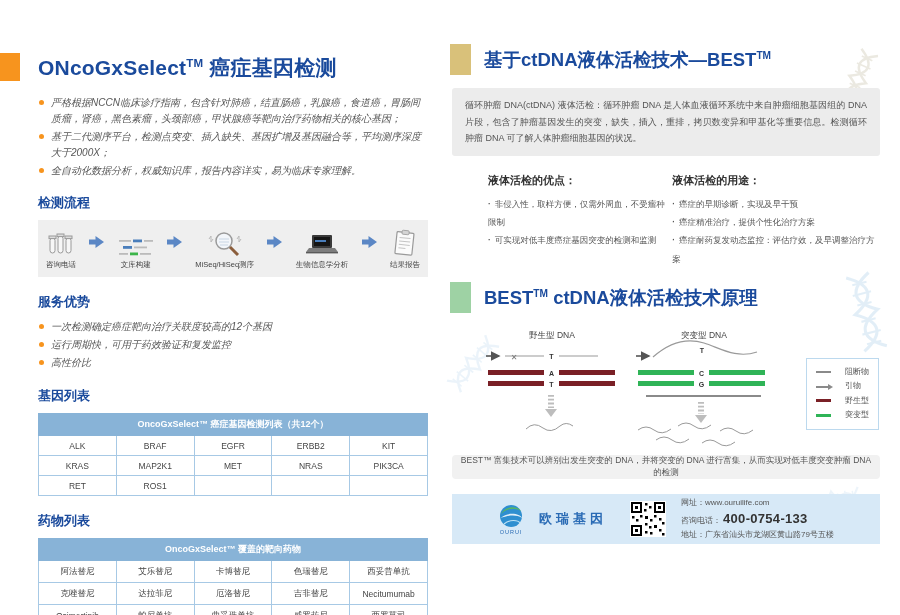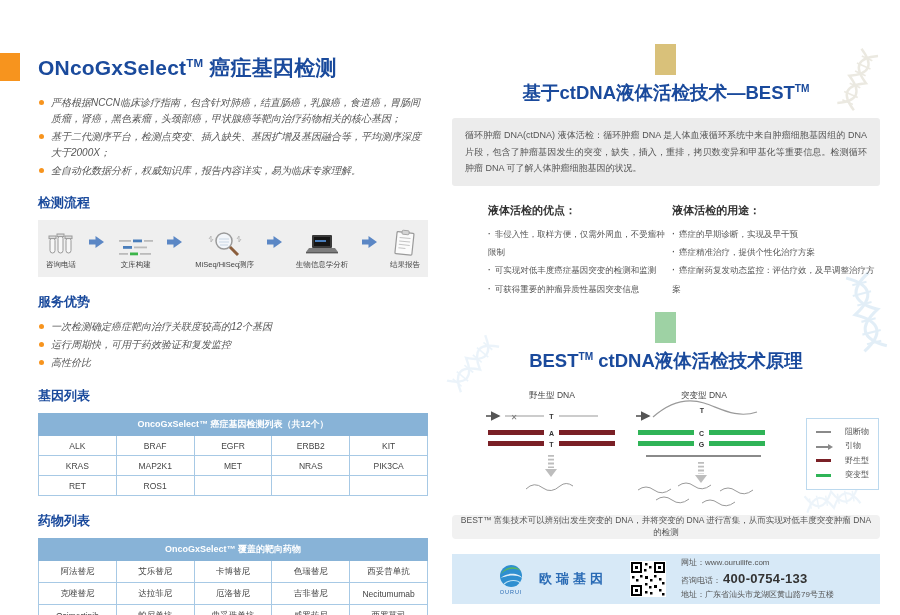--- a/index.html
+++ b/index.html
@@ -30,21 +30,21 @@
   .process-step {display:flex; flex-direction:column; align-items:center;}
   .process-step .ico {height:28px; display:flex; align-items:flex-end;}
   .process-step .lbl {font-size:7.5px; color:#444; margin-top:3px; white-space:nowrap;}
   .flow-arrow {flex:none; margin-bottom:14px;}
 
   table.data-table {border-collapse:collapse; width:100%; margin-bottom:2px;border-radius:14px;}
   .data-table th {background:#88b3d7; color:#fff; font-size:9px; font-weight:bold; padding:4px 2px; border:1px solid #88b3d7;}
   .data-table td {border:1px solid #a7c9e5; font-size:8.5px; color:#454545; text-align:center; padding:4.5px 2px;}
 
   
-  .rc-title-row {display:flex; align-items:center; gap:5px; margin-bottom:13px;flex-direction:column;}
+  .rc-title-row {display:flex; align-items:center; gap:13px; margin-bottom:13px;}
   .tab-sq {width:21px; height:31px; flex:none; margin-left:-2px;}
   .tab-gold {background:#d9c17a;}
   .tab-green {background:#9ed2a4;}
   .rc-title {color:#1a4a9c; font-size:18.5px; font-weight:bold; margin:0;}
 
   .gray-box {background:#ececec; border-radius:3px; padding:9px 13px; font-size:9px; color:#555; line-height:1.85; text-align:justify; margin-bottom:17px;}
 
   .lb-cols {display:flex; margin:0 0 14px 36px;}
   .lb-col-a {width:47%;}
   .lb-col-b {width:53%;}
@@ -306,21 +306,20 @@
     </div>
 
     <div class="gray-box">循环肿瘤 DNA(ctDNA) 液体活检：循环肿瘤 DNA 是人体血液循环系统中来自肿瘤细胞基因组的 DNA 片段，包含了肿瘤基因发生的突变，缺失，插入，重排，拷贝数变异和甲基化等重要信息。检测循环肿瘤 DNA 可了解人体肿瘤细胞基因的状况。</div>
 
     <div class="lb-cols">
       <div class="lb-col-a">
         <h3>液体活检的优点：</h3>
         <ul class="dash-list">
           <li>非侵入性，取样方便，仅需外周血，不受瘤种限制</li>
           <li>可实现对低丰度癌症基因突变的检测和监测</li>
-          <li>可获得重要的肿瘤异质性基因突变信息</li>
         </ul>
       </div>
       <div class="lb-col-b">
         <h3>液体活检的用途：</h3>
         <ul class="dash-list">
           <li>癌症的早期诊断，实现及早干预</li>
           <li>癌症精准治疗，提供个性化治疗方案</li>
           <li>癌症耐药复发动态监控：评估疗效，及早调整治疗方案</li>
         </ul>
       </div>

